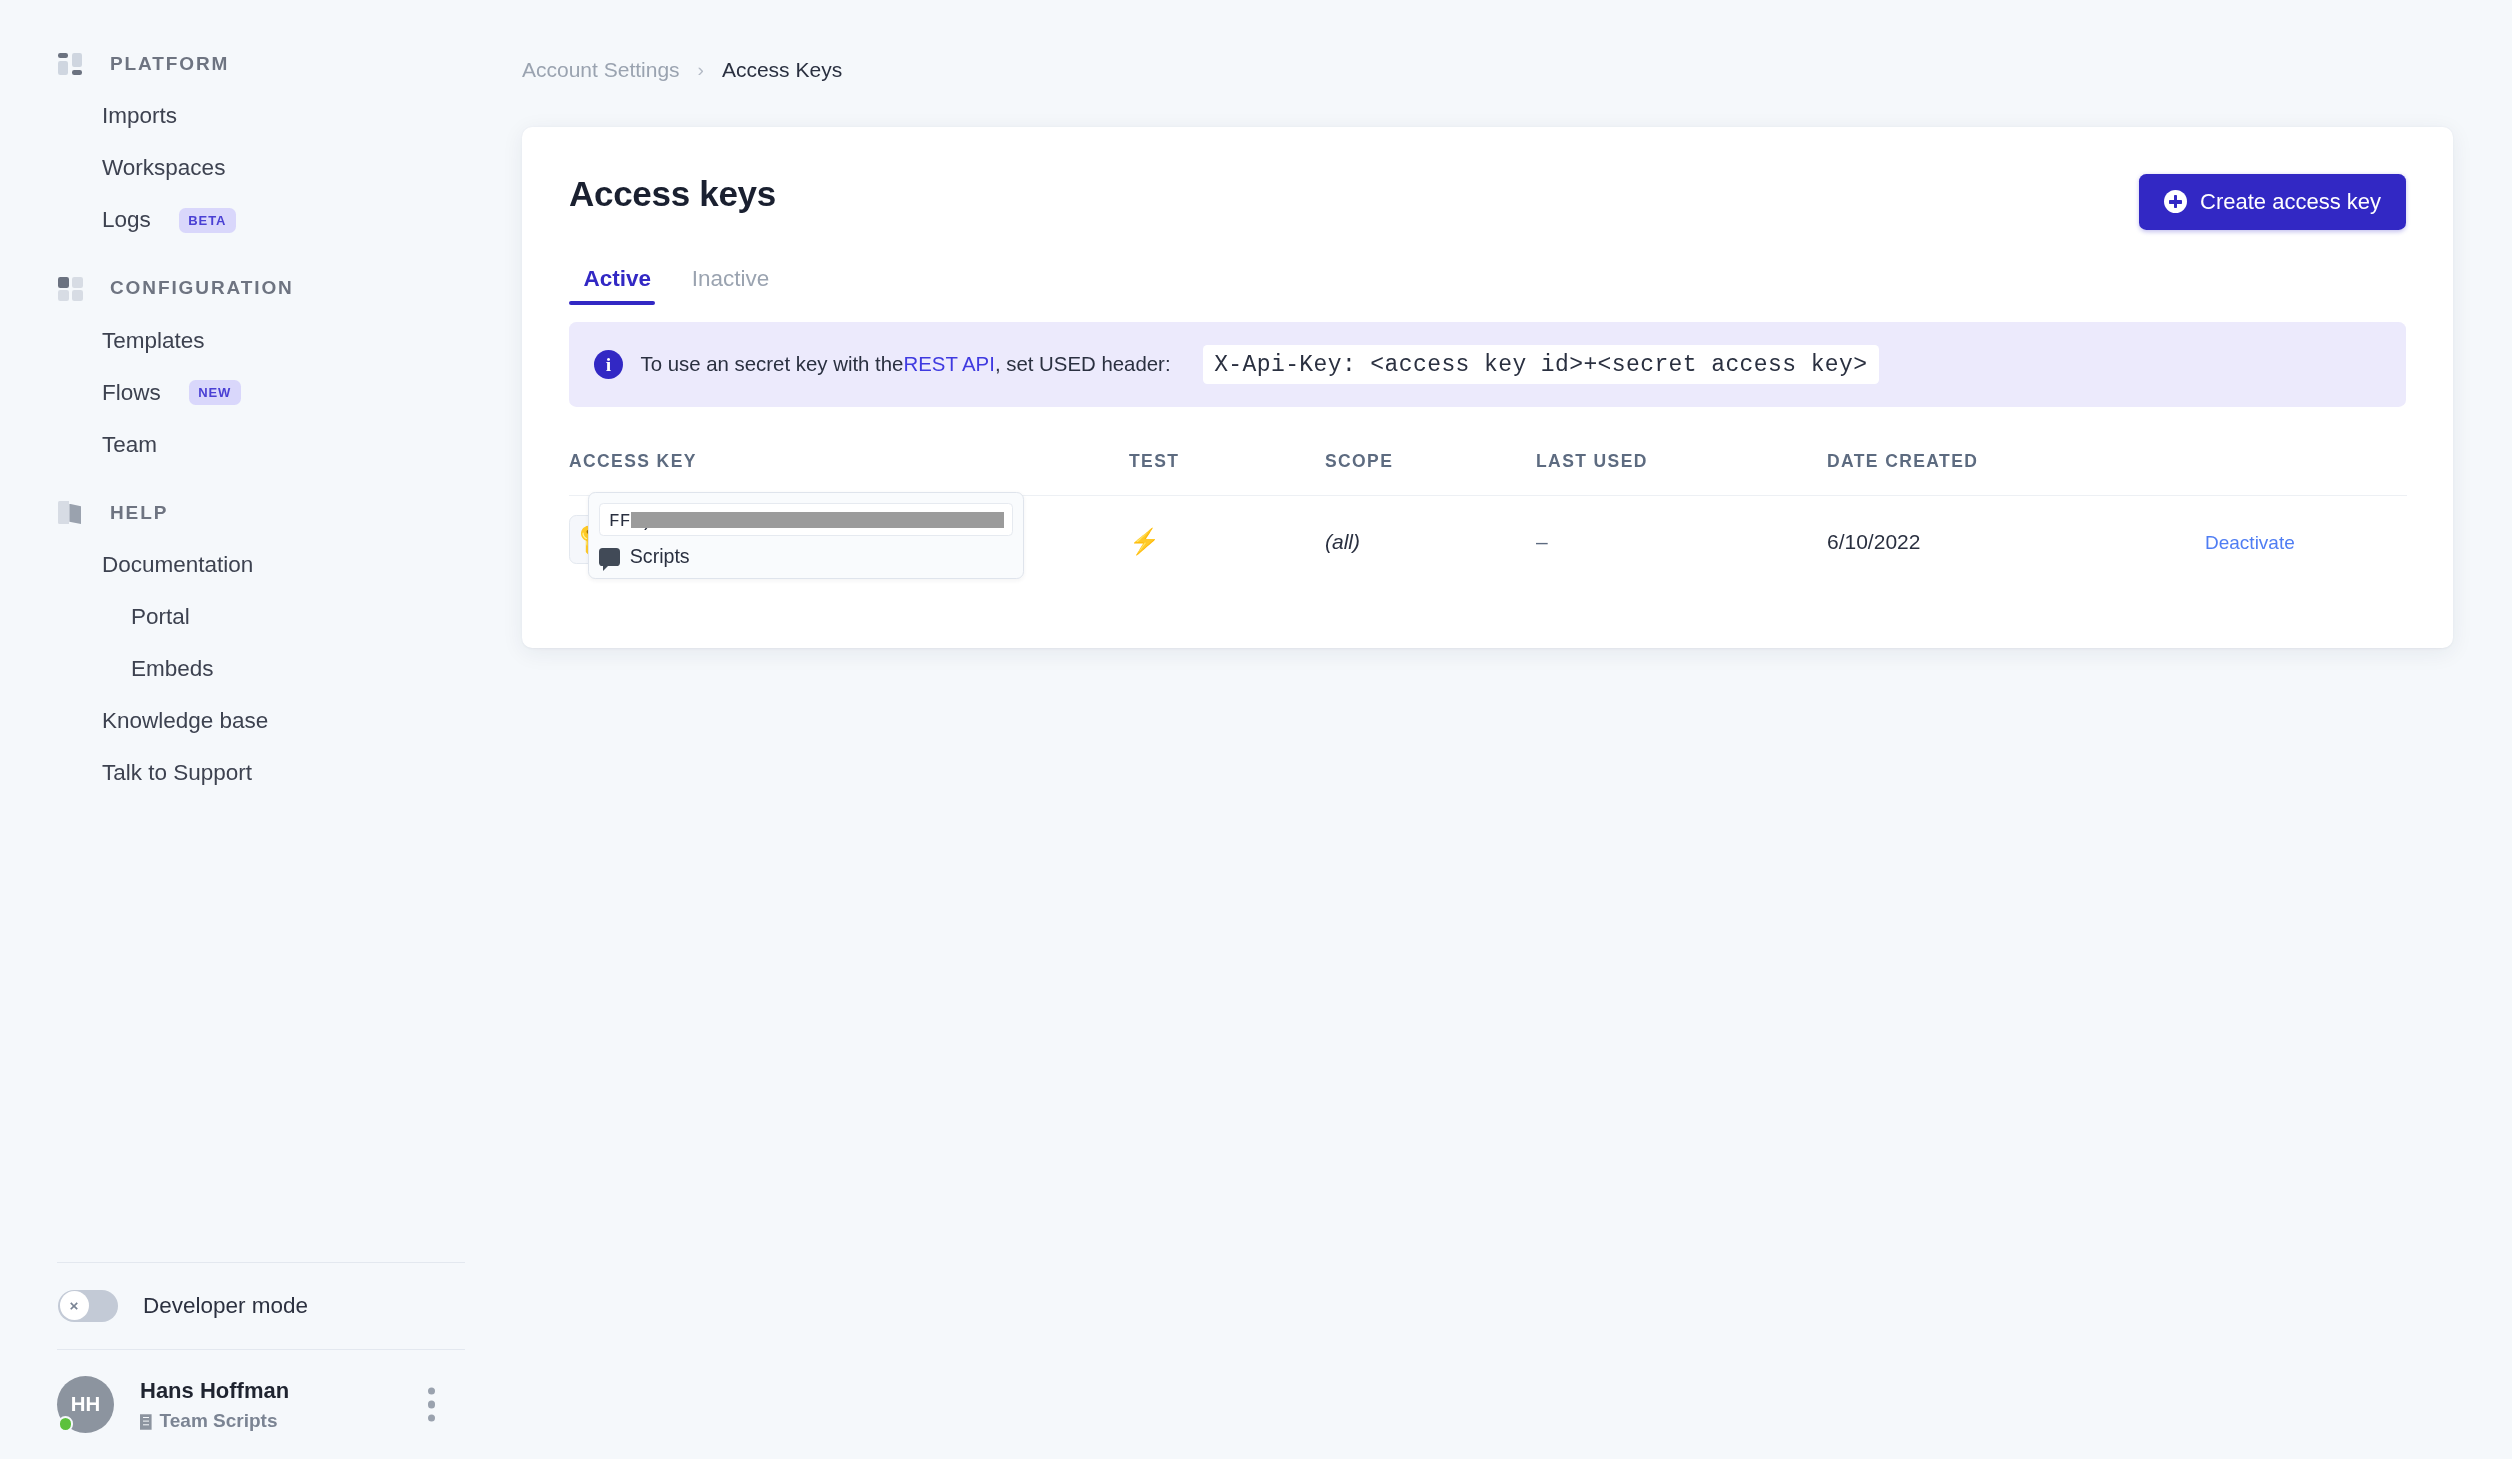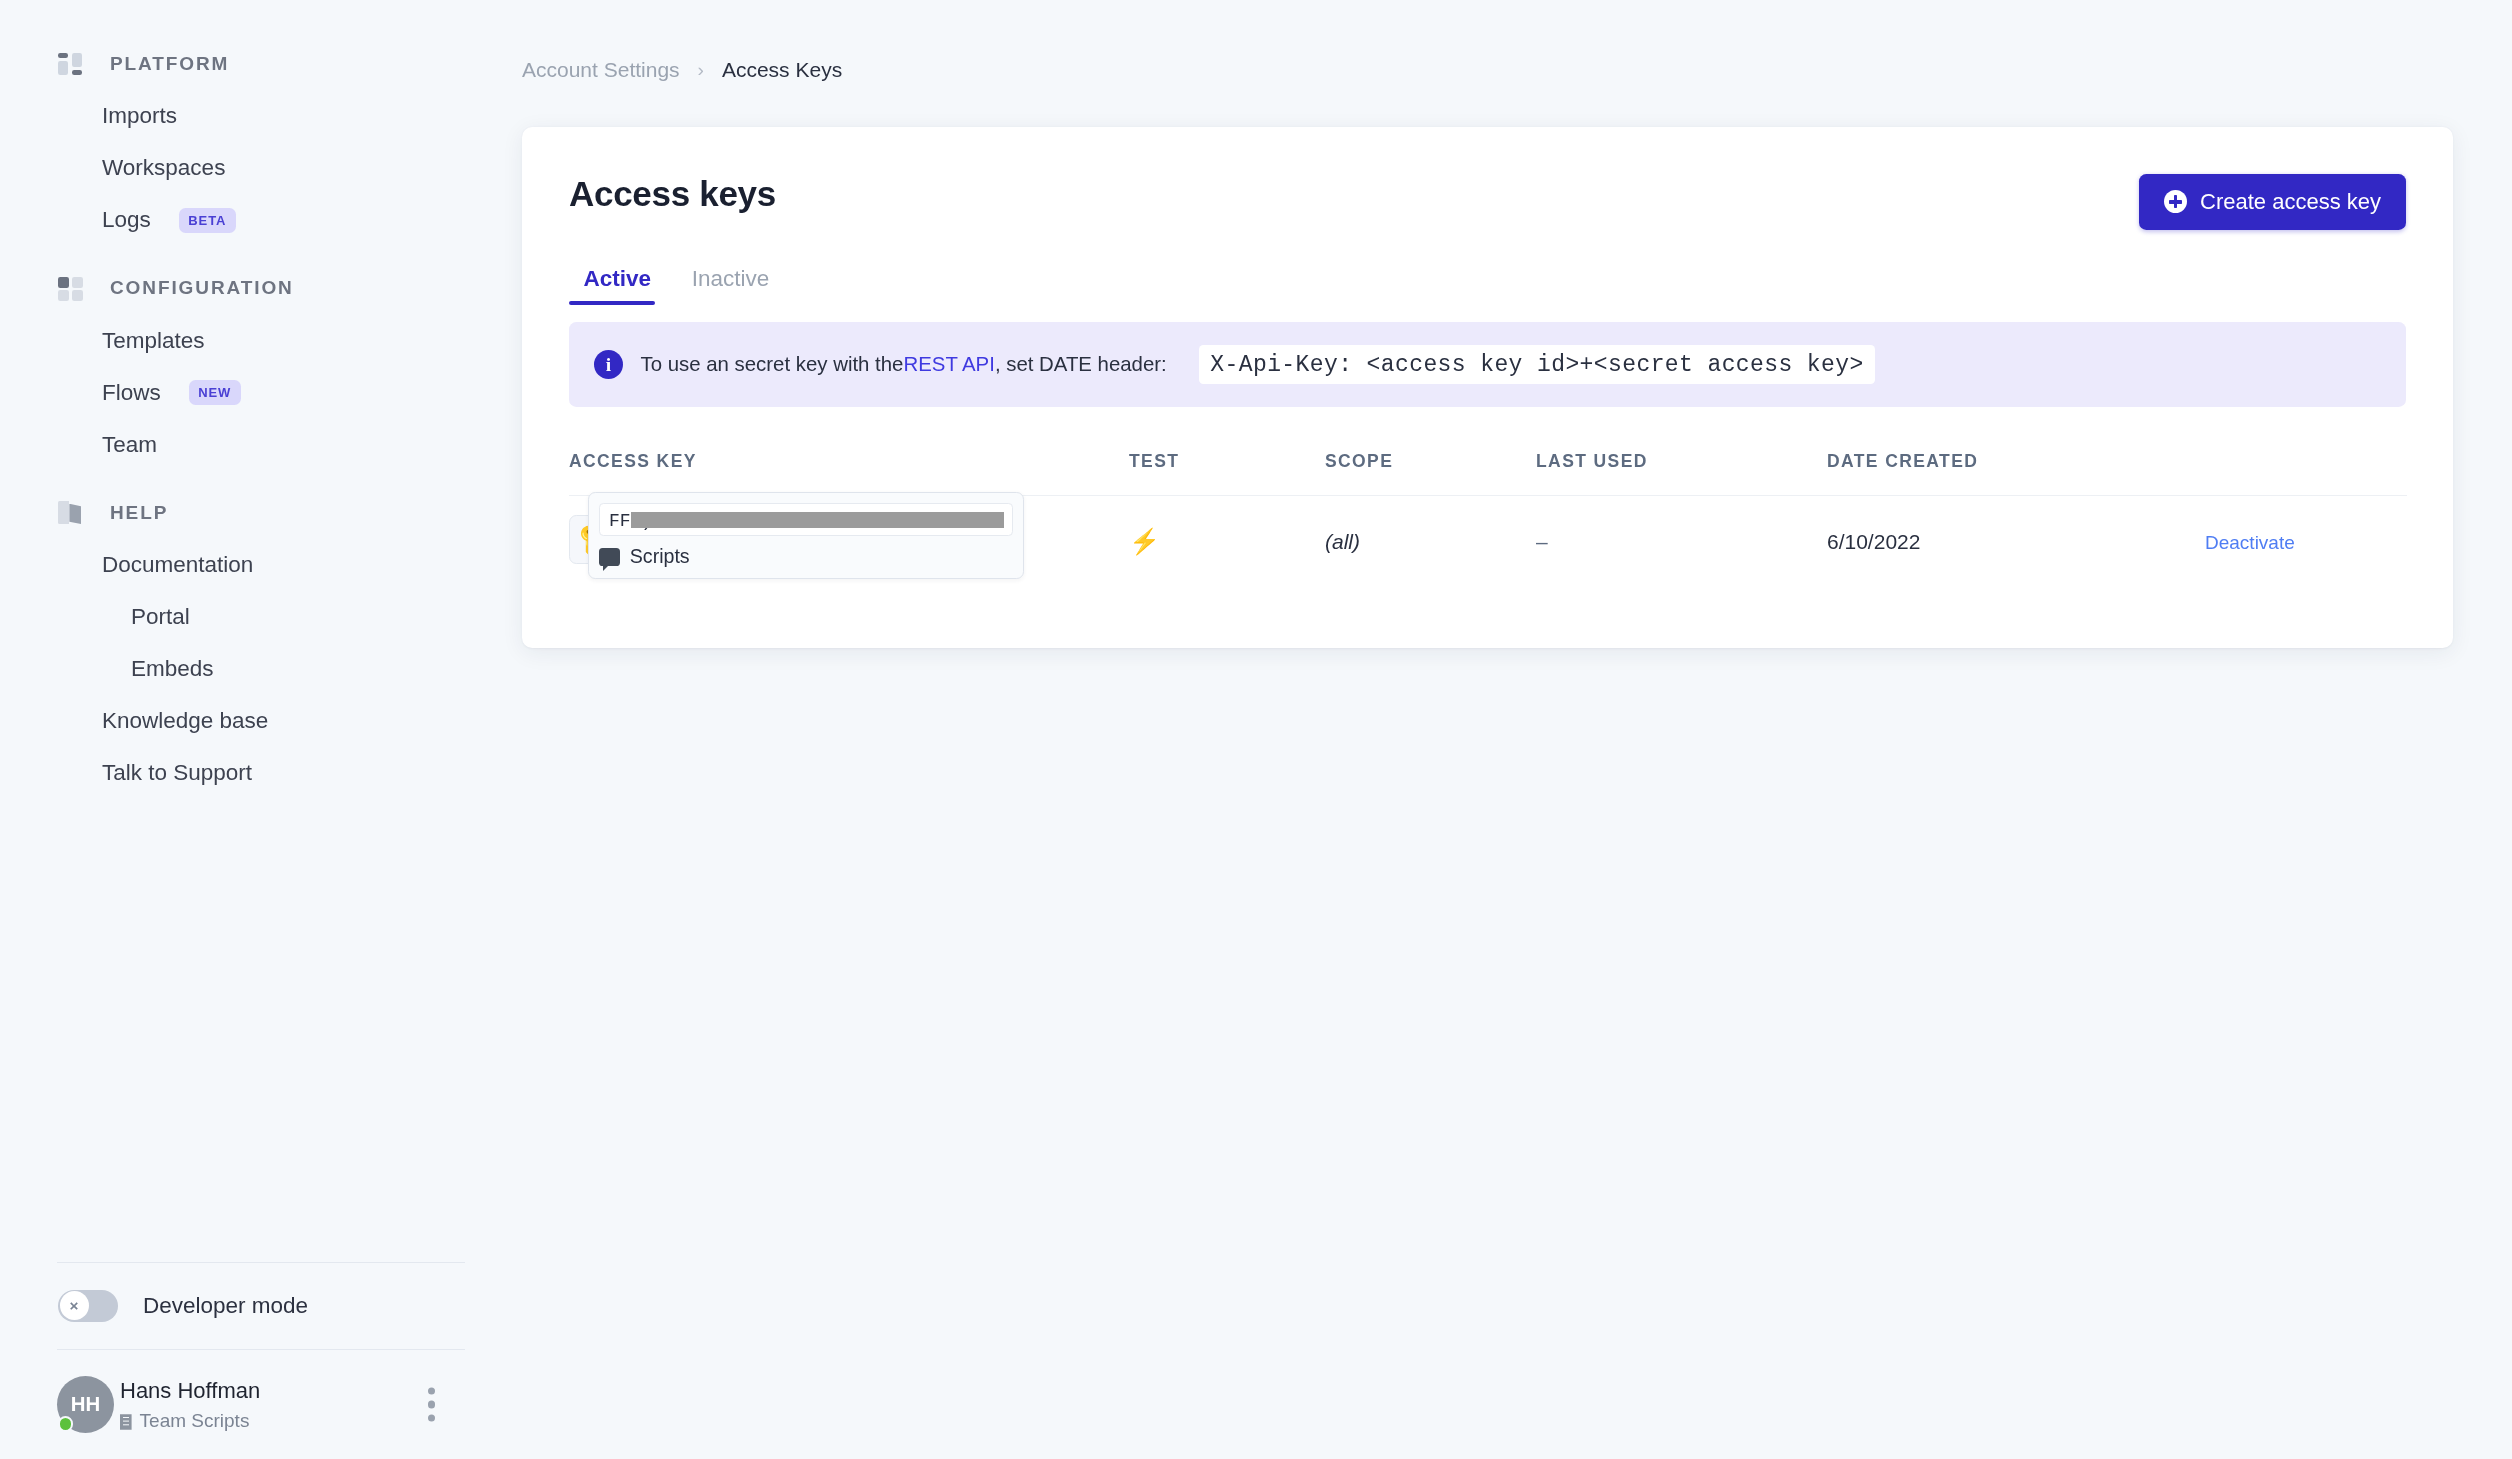--- a/index.html
+++ b/index.html
@@ -87,21 +87,21 @@
     width: 57px; height: 57px; border-radius: 50%; background: #8c949f;
     color: #fff; font-size: 20.4px; font-weight: 600;
     display: flex; align-items: center; justify-content: center;
     position: relative; flex: 0 0 57px;
   }
   .avatar .status {
     position: absolute; left: 0.7px; bottom: 1.5px;
     width: 15.3px; height: 15.3px; border-radius: 50%;
     background: #5cc13c; border: 2.2px solid #f5f8fb;
   }
-  .user-meta { margin-left: 6px; }
+  .user-meta { margin-left: 26px; font-weight: bold; }
   .user-name { font-size: 22px; color: #1f2430; line-height: 1.3; }
   .user-team { font-size: 19px; color: #7b8493; display: flex; align-items: center; margin-top: 4.4px; }
   .bld { display:inline-block; width: 11.6px; height: 17.5px; margin-right: 8px; position: relative; }
   .bld::before { content:""; position:absolute; inset:0; background:#8c949f;
                  clip-path: polygon(0 12%, 100% 12%, 100% 100%, 0 100%); }
   .bld::after { content:""; position:absolute; left:2.9px; top:4.4px; width:5.8px; height:1.5px; background:#f5f8fb;
                 box-shadow: 0 3.6px 0 #f5f8fb, 0 7.3px 0 #f5f8fb; }
   .kebab { position: absolute; right: 87px; top: 50%; transform: translateY(-50%);
            width: 7.3px; cursor: pointer; }
   .kebab b { display: block; width: 7.3px; height: 7.3px; border-radius: 50%; background: #9aa2ae; margin-bottom: 6.5px; }
@@ -323,21 +323,21 @@
         <div class="tab">
           <span>Inactive</span>
         </div>
       </div>
 
       <div class="banner">
         <span class="info-ic">i</span>
         <span class="banner-text">
           <span>To use an secret key with the </span>
           <span class="banner-link">REST API</span>
-          <span>, set DATE header:</span>
+          <span>, set USED header:</span>
           <code class="code-chip">X-Api-Key: &lt;access key id&gt;+&lt;secret access key&gt;</code>
         </span>
       </div>
 
       <table class="keys">
         <thead>
           <tr>
             <th class="c-key">ACCESS KEY</th>
             <th class="c-test">TEST</th>
             <th class="c-scope">SCOPE</th>

